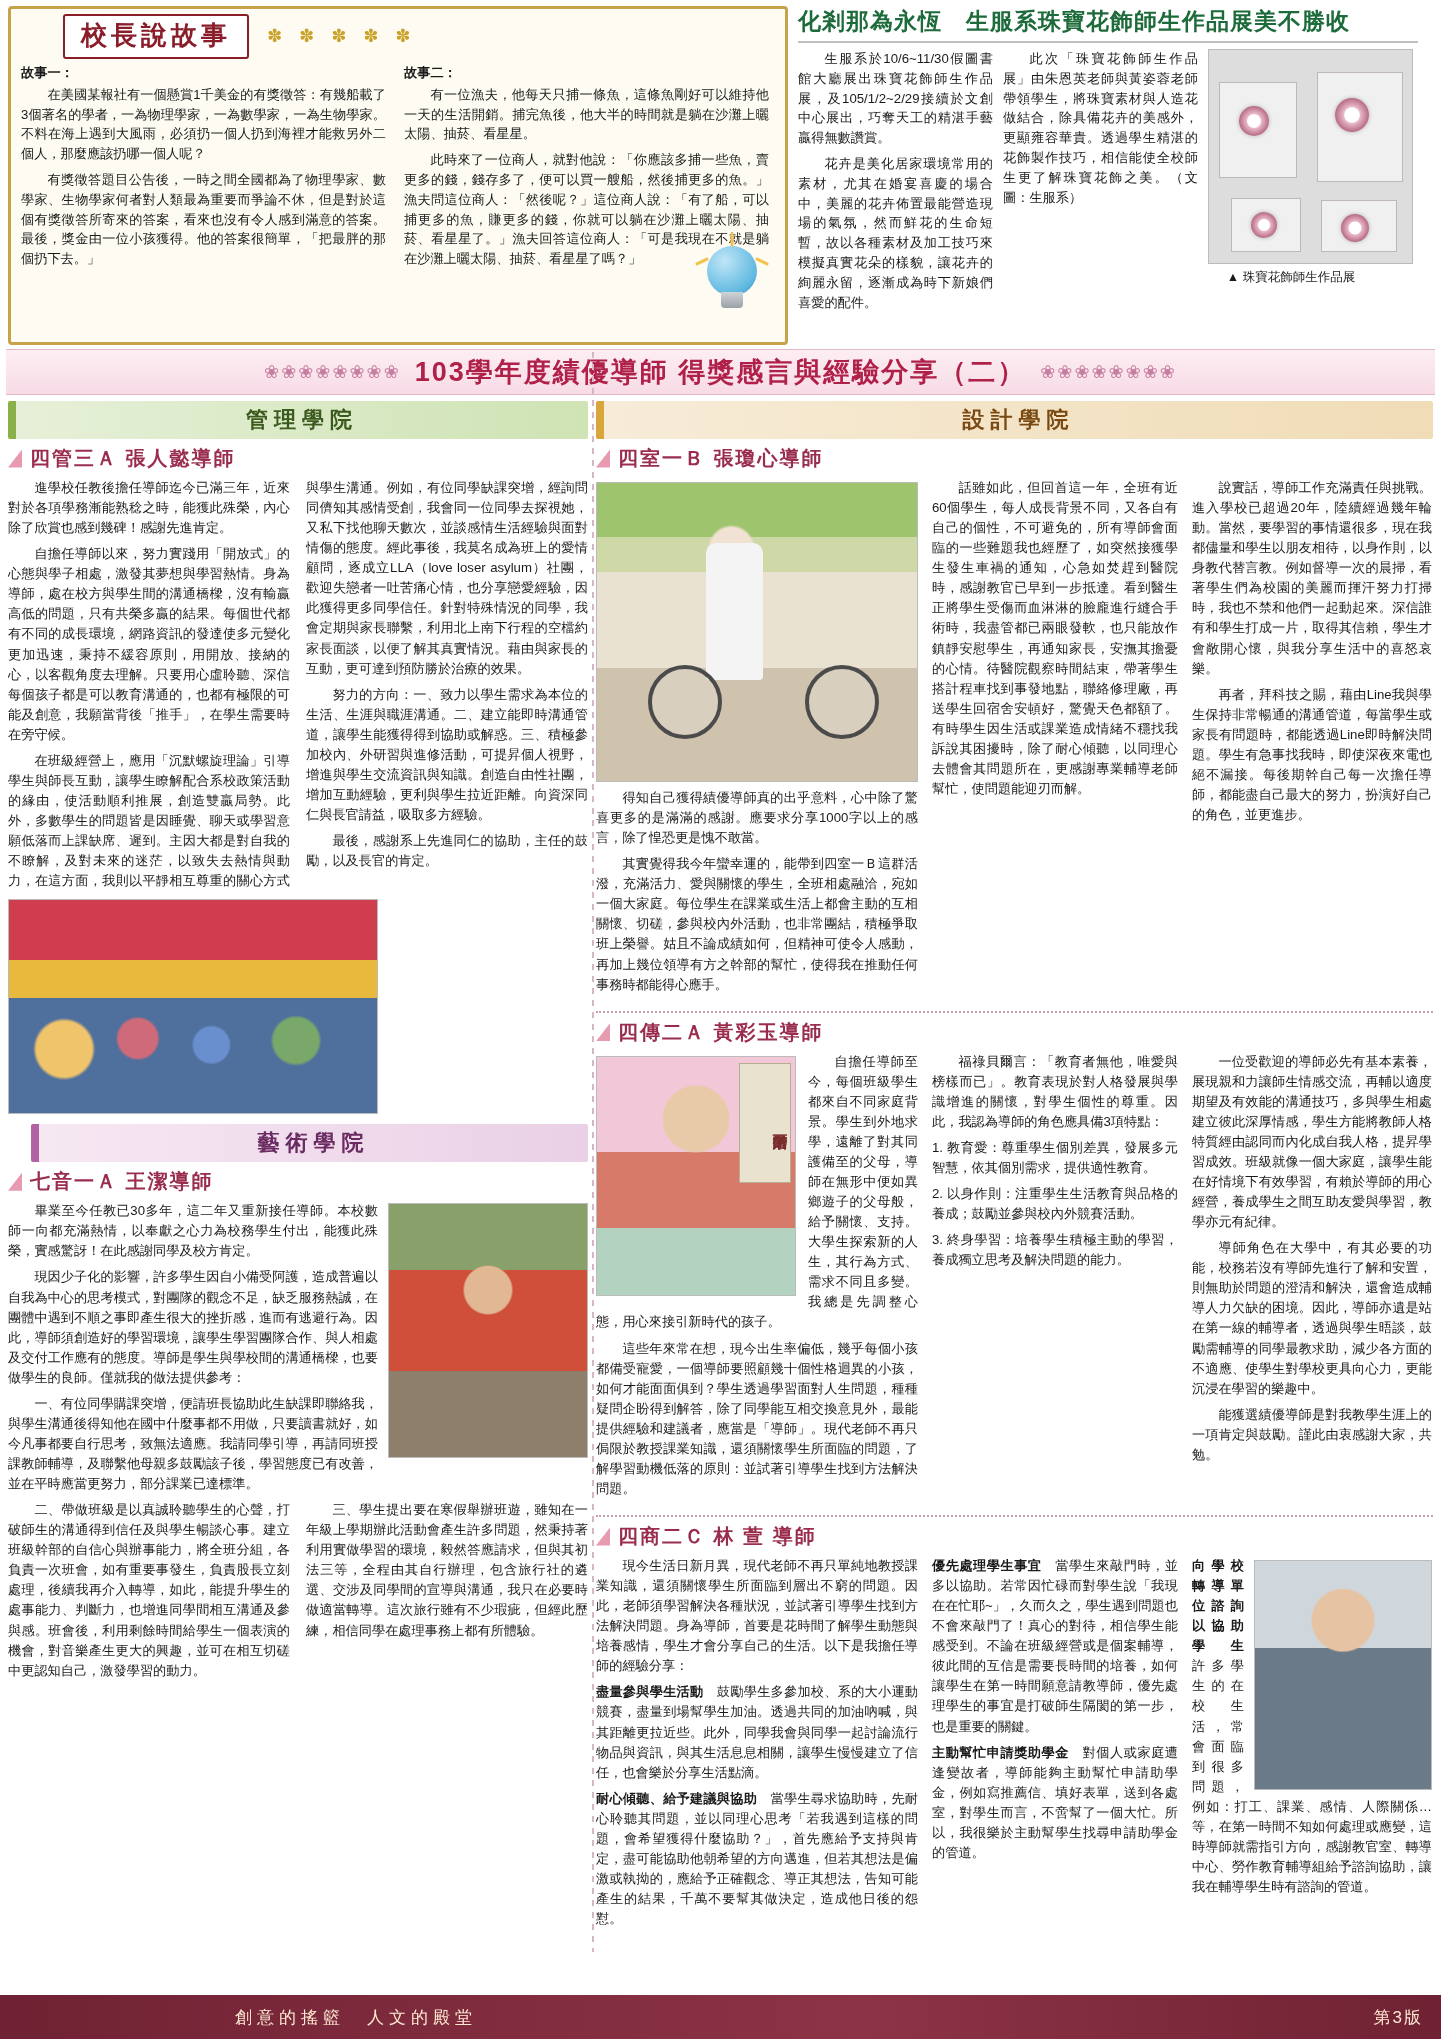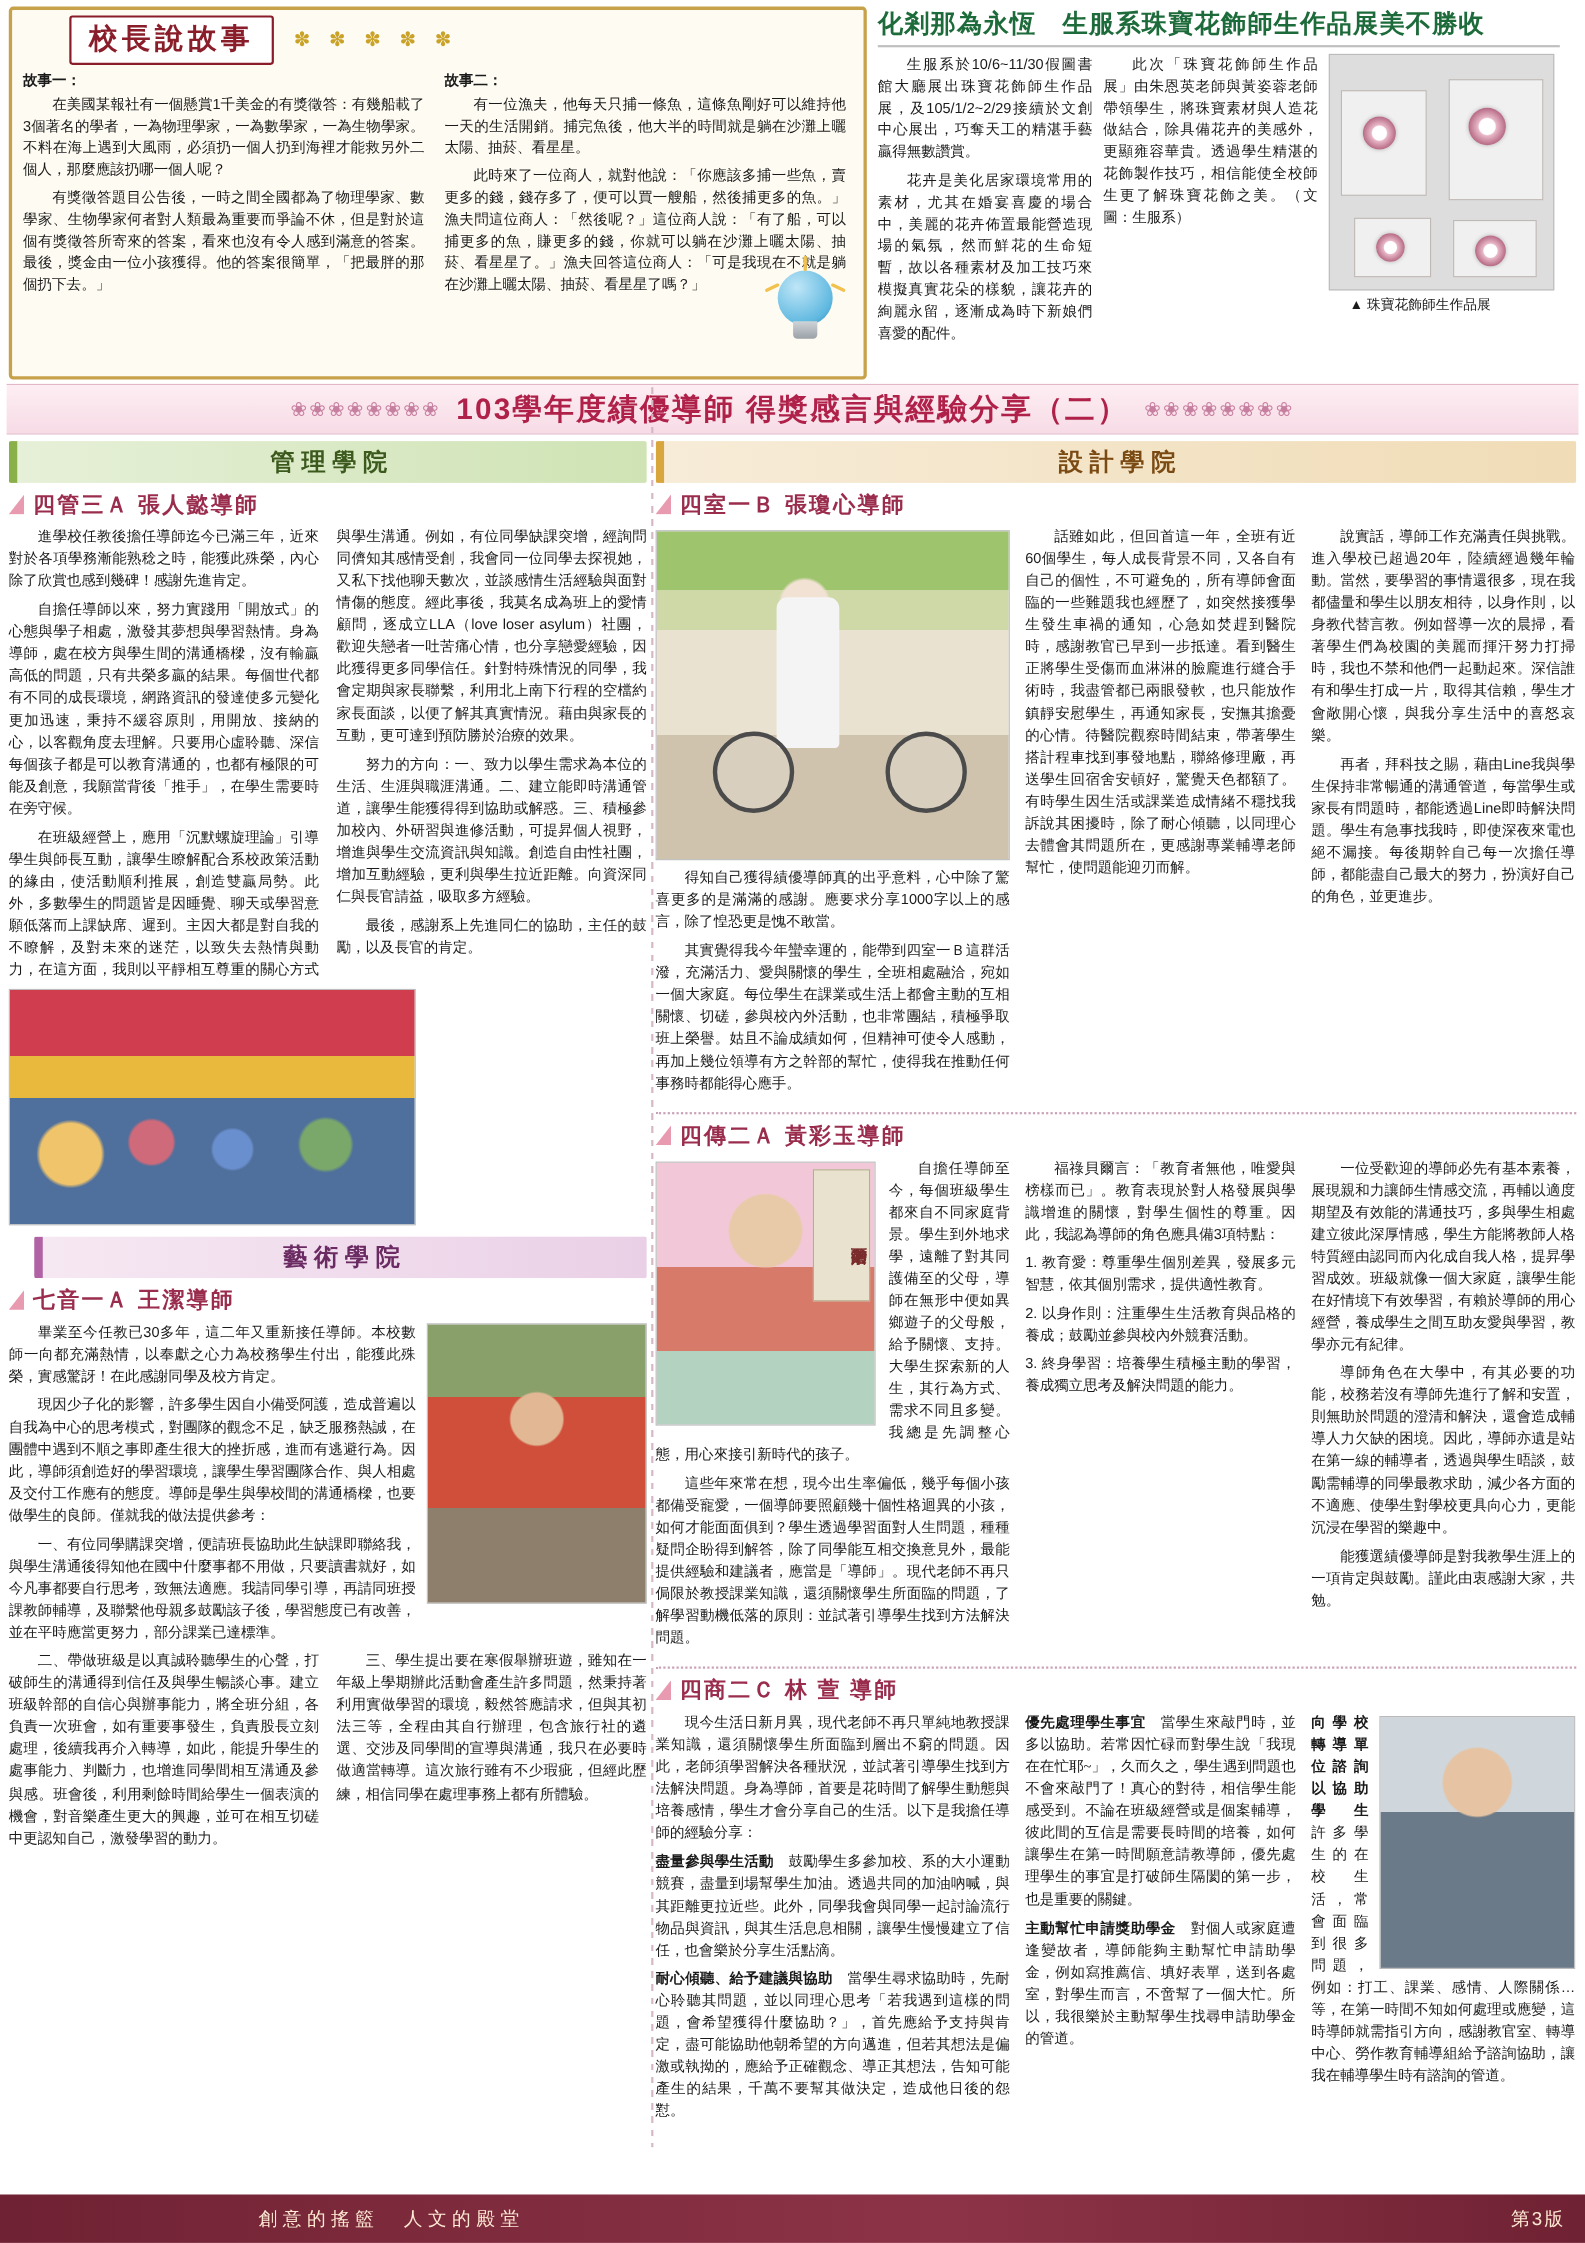--- a/index.html
+++ b/index.html
@@ -358,21 +358,21 @@
         <span class="tri2"></span>
         <span class="txt">四商二Ｃ 林 萱 導師</span>
       </div>
 
       <div style="display:flex; gap:14px;">
         <div style="width:322px;" class="flow">
           <p>現今生活日新月異，現代老師不再只單純地教授課業知識，還須關懷學生所面臨到層出不窮的問題。因此，老師須學習解決各種狀況，並試著引導學生找到方法解決問題。身為導師，首要是花時間了解學生動態與培養感情，學生才會分享自己的生活。以下是我擔任導師的經驗分享：</p>
           <p style="text-indent:0"><b>盡量參與學生活動</b>　<span>鼓勵學生多參加校、系的大小運動競賽，盡量到場幫學生加油。透過共同的加油吶喊，與其距離更拉近些。此外，同學我會與同學一起討論流行物品與資訊，與其生活息息相關，讓學生慢慢建立了信任，也會樂於分享生活點滴。</span></p>
           <p style="text-indent:0"><b>耐心傾聽、給予建議與協助</b>　<span>當學生尋求協助時，先耐心聆聽其問題，並以同理心思考「若我遇到這樣的問題，會希望獲得什麼協助？」，首先應給予支持與肯定，盡可能協助他朝希望的方向邁進，但若其想法是偏激或執拗的，應給予正確觀念、導正其想法，告知可能產生的結果，千萬不要幫其做決定，造成他日後的怨懟。</span></p>
         </div>
-        <div style="width:246px;font-family:Liberation Serif, serif;" class="flow">
+        <div style="width:246px;" class="flow">
           <p style="text-indent:0"><b>優先處理學生事宜</b>　<span>當學生來敲門時，並多以協助。若常因忙碌而對學生說「我現在在忙耶~」，久而久之，學生遇到問題也不會來敲門了！真心的對待，相信學生能感受到。不論在班級經營或是個案輔導，彼此間的互信是需要長時間的培養，如何讓學生在第一時間願意請教導師，優先處理學生的事宜是打破師生隔閡的第一步，也是重要的關鍵。</span></p>
           <p style="text-indent:0"><b>主動幫忙申請獎助學金</b>　<span>對個人或家庭遭逢變故者，導師能夠主動幫忙申請助學金，例如寫推薦信、填好表單，送到各處室，對學生而言，不啻幫了一個大忙。所以，我很樂於主動幫學生找尋申請助學金的管道。</span></p>
         </div>
         <div style="width:240px;" class="flow">
           <div class="photo ph-man"></div>
           <p style="text-indent:0"><b>向學校轉導單位諮詢以協助學生</b>　<span>許多學生的在校生活，常會面臨到很多問題，例如：打工、課業、感情、人際關係…等，在第一時間不知如何處理或應變，這時導師就需指引方向，感謝教官室、轉導中心、勞作教育輔導組給予諮詢協助，讓我在輔導學生時有諮詢的管道。</span></p>
         </div>
       </div>
 
     </div>

